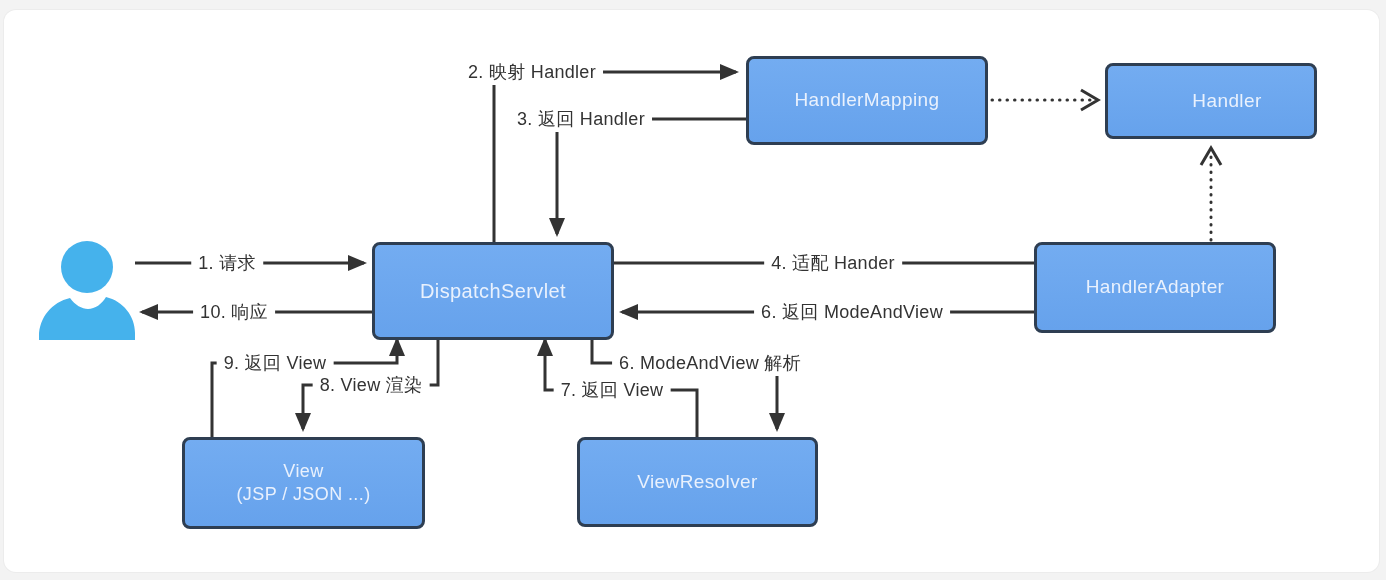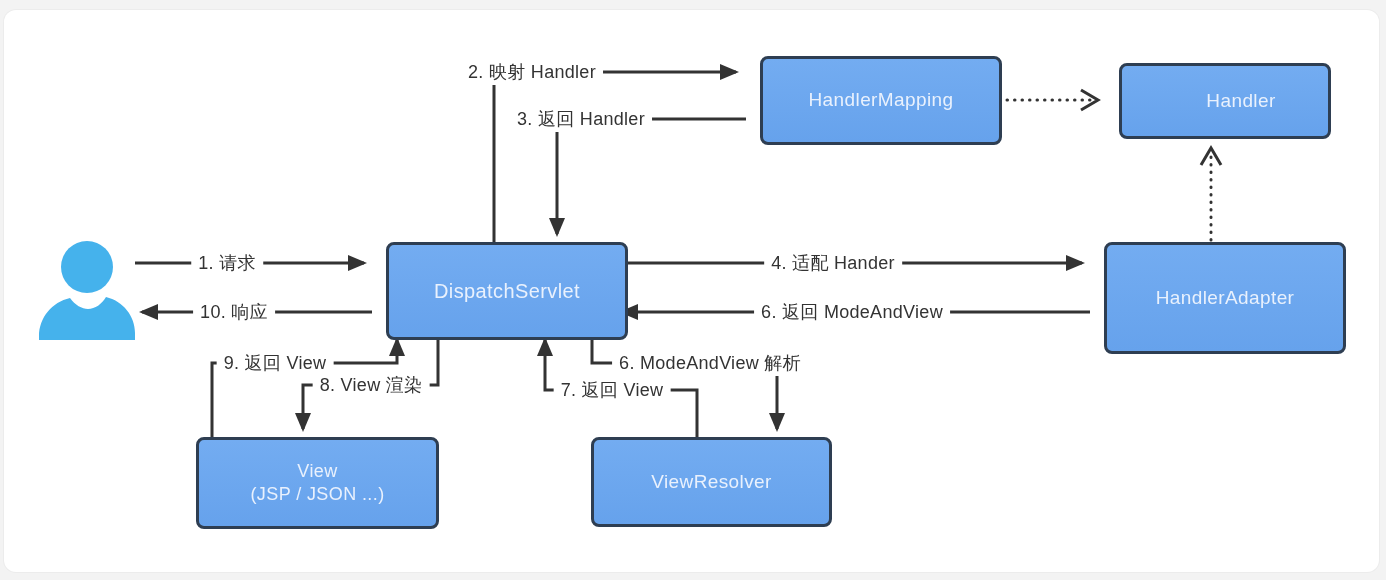--- a/index.html
+++ b/index.html
@@ -4,21 +4,21 @@
 <style>
   html,body{margin:0;padding:0;background:#f3f3f3;}
   #stage{position:relative;width:1386px;height:580px;background:#f3f3f3;overflow:hidden;
          font-family:"Liberation Sans","DejaVu Sans",sans-serif;}
   #card{position:absolute;left:4px;top:10px;right:7px;bottom:8px;background:#ffffff;
         border-radius:12px;box-shadow:0 0 0 1px #ececec;}
   #wires{position:absolute;left:0;top:0;width:1386px;height:580px;}
   .node{position:absolute;box-sizing:border-box;border:3px solid #2e3e52;border-radius:8px;
         background:linear-gradient(#73acf1,#66a2ec);color:#e9f1fd;display:flex;flex-direction:column;
         align-items:center;justify-content:center;font-size:19px;letter-spacing:.4px;
-        text-align:center;line-height:1.3;margin-left:14px;}
+        text-align:center;line-height:1.3;}
   .edge-label{position:absolute;transform:translate(-50%,-50%);background:#ffffff;color:#333333;
         font-size:18px;padding:1px 7px;white-space:nowrap;letter-spacing:.3px;}
   .user{position:absolute;left:36px;top:239px;width:102px;height:102px;}
 </style>
 </head>
 <body>
 
 <div id="stage">
   <div id="card"></div>
 
@@ -57,21 +57,21 @@
   </div>
 
   <div class="node" style="left:1105px;top:63px;width:212px;height:76px;padding-left:32px;">
     <span>Handler</span>
   </div>
 
   <div class="node" style="left:372px;top:242px;width:242px;height:98px;font-size:20px;">
     <span>DispatchServlet</span>
   </div>
 
-  <div class="node" style="left:1090px;top:242px;width:242px;height:112px;">
+  <div class="node" style="left:1034px;top:242px;width:242px;height:91px;">
     <span>HandlerAdapter</span>
   </div>
 
   <div class="node" style="left:182px;top:437px;width:243px;height:92px;font-size:18px;">
     <span>View</span>
     <span>(JSP / JSON ...)</span>
   </div>
 
   <div class="node" style="left:577px;top:437px;width:241px;height:90px;">
     <span>ViewResolver</span>

